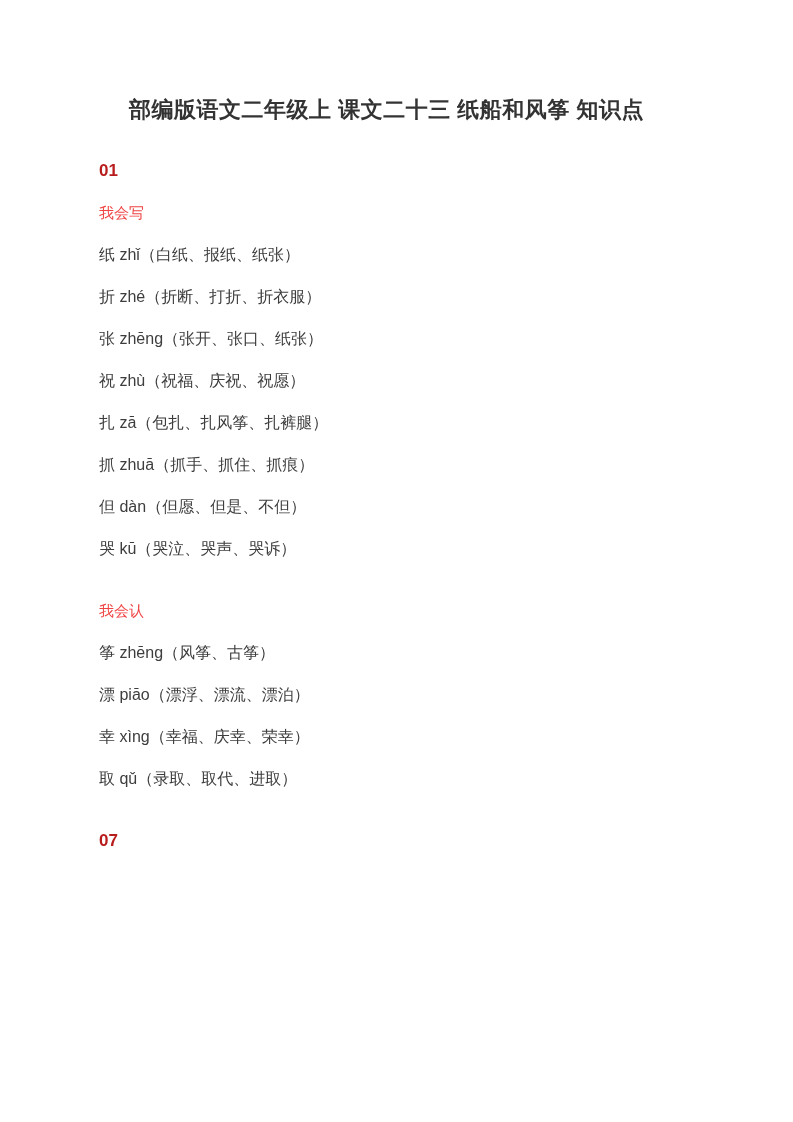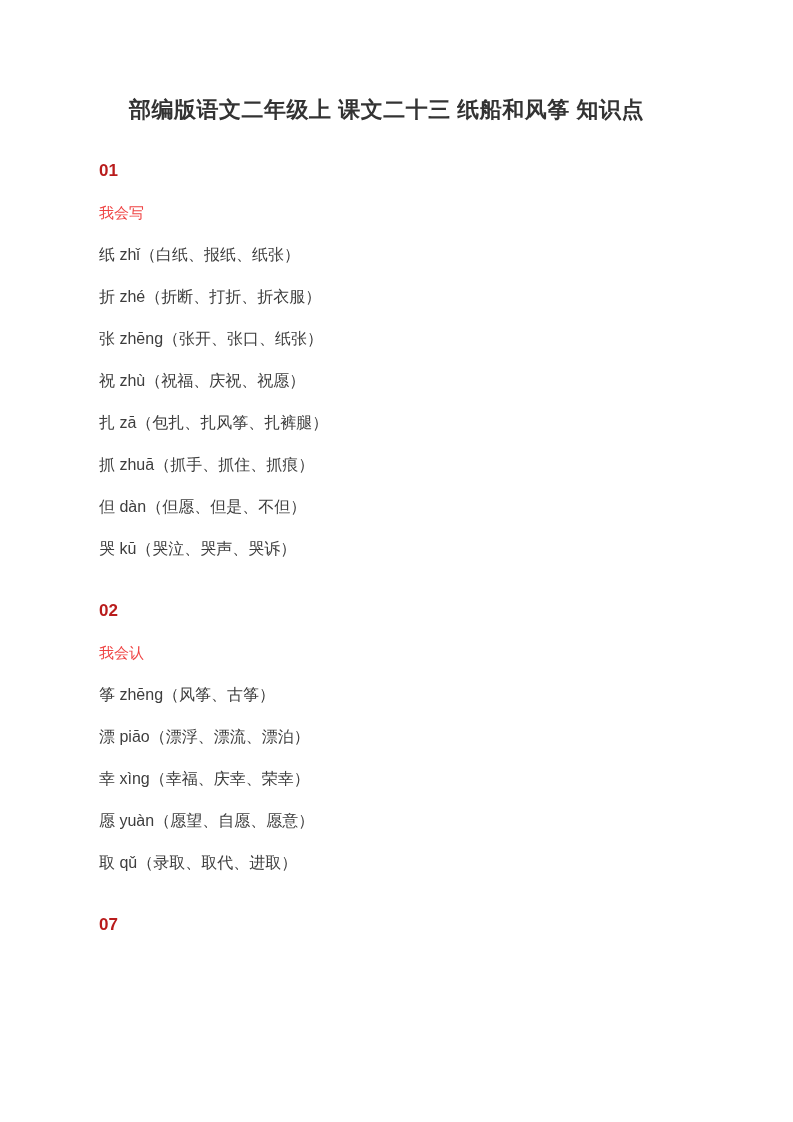--- a/index.html
+++ b/index.html
@@ -69,26 +69,24 @@
     <p class="entry">折 zhé（折断、打折、折衣服）</p>
     <p class="entry">张 zhēng（张开、张口、纸张）</p>
     <p class="entry">祝 zhù（祝福、庆祝、祝愿）</p>
     <p class="entry">扎 zā（包扎、扎风筝、扎裤腿）</p>
     <p class="entry">抓 zhuā（抓手、抓住、抓痕）</p>
     <p class="entry">但 dàn（但愿、但是、不但）</p>
     <p class="entry">哭 kū（哭泣、哭声、哭诉）</p>
   </div>
 
   <div class="section">
-    <p class="section-number">02</p>
     <p class="subtitle">我会认</p>
     <p class="entry">筝 zhēng（风筝、古筝）</p>
     <p class="entry">漂 piāo（漂浮、漂流、漂泊）</p>
     <p class="entry">幸 xìng（幸福、庆幸、荣幸）</p>
-    <p class="entry">愿 yuàn（愿望、自愿、愿意）</p>
     <p class="entry">取 qǔ（录取、取代、进取）</p>
   </div>
 
   <div class="section">
     <p class="section-number">07</p>
   </div>
 
 </div>
 
 </body></html>

